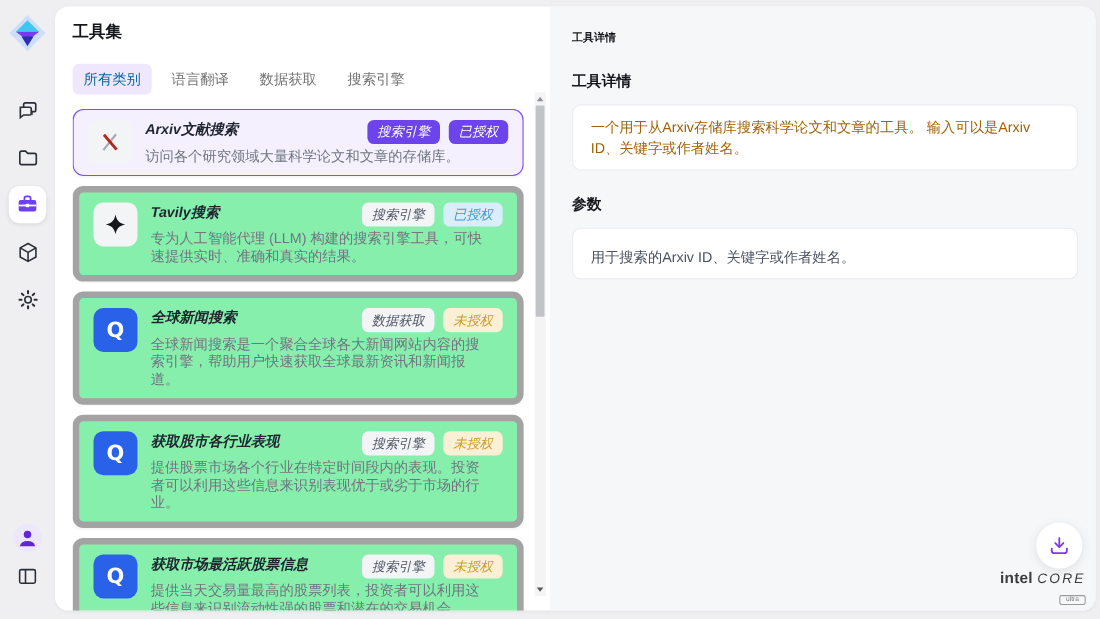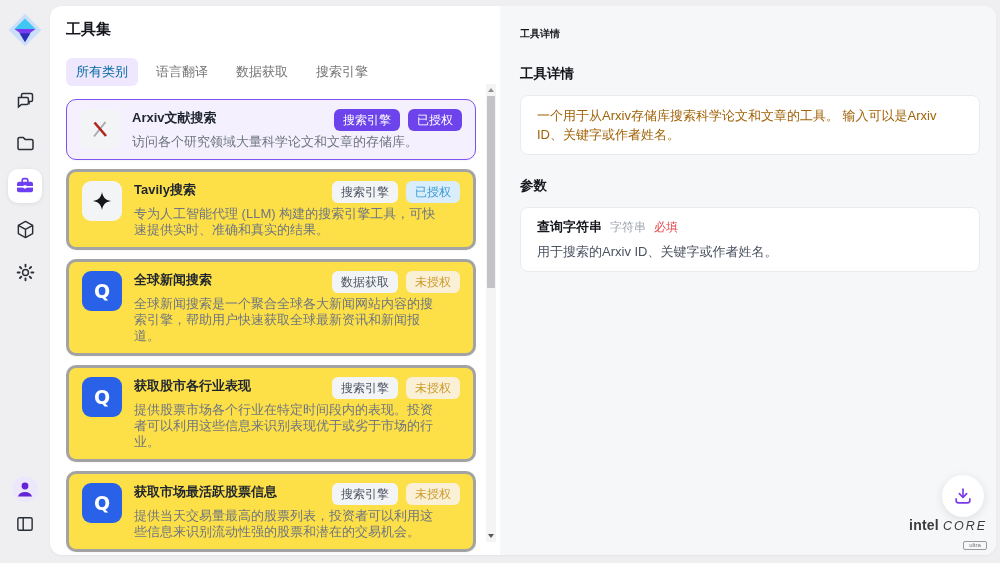--- a/index.html
+++ b/index.html
@@ -28,30 +28,30 @@
           background:#FFFFFF; border-radius:12px; overflow:hidden; display:flex;
           box-shadow:0 1px 3px rgba(0,0,0,.05); }
   
   .left { width:450px; position:relative; padding:14px 16px 0 16px; flex-shrink:0; }
   .lp-title { font-size:15px; font-weight:bold; color:#15171C; }
   .tabs { display:flex; align-items:center; gap:8px; margin-top:19px; }
   .tab { font-size:13px; color:#737373; padding:5px 10px; border-radius:6px; cursor:pointer; white-space:nowrap; }
   .tab.active { background:#EFE7FD; color:#0369a1; }
   .list { margin-top:13px; display:flex; flex-direction:column; gap:9px;
           height:462px; overflow:hidden; padding-right:8px; }
-  .card { background:#fde047; border:3px solid #a3a3a3; border-radius:10px;
+  .card { background:#86efac; border:6px solid #a3a3a3; border-radius:10px;
           padding:9px 13px; display:flex; gap:12px; flex-shrink:0;
           box-shadow:0 1px 2px rgba(16,24,40,.04); cursor:pointer; }
   .card.selected { border:1.5px solid #7C52F0; background:#F5F0FE; }
   .tool-icon { width:40px; height:40px; border-radius:9px; flex-shrink:0;
                display:flex; align-items:center; justify-content:center; background:#F3F4F6; }
   .tool-icon.blue { background:#2962E8; }
   .tool-icon.blue .q { color:#fff; font-weight:bold; font-size:19px; font-family:"DejaVu Sans",sans-serif; }
   .card-body { flex:1; min-width:0; }
-  .card-head { display:flex; align-items:flex-start; }
+  .card-head { display:flex; align-items:flex-start;font-style:italic; }
   .tool-name { font-size:13px; font-weight:bold; color:#1E2430; line-height:17px; }
   .card-tags { margin-left:auto; display:flex; gap:8px; flex-shrink:0; padding-left:8px; }
   .tool-desc { margin-top:3px; font-size:13px; color:#6F7581; line-height:16px; max-width:302px; }
   .badge { font-size:12px; line-height:14px; padding:4px 9px; border-radius:6px; white-space:nowrap; }
   .b-solid { background:#6D44EC; color:#FFFFFF; }
   .b-gray  { background:#F3F4F6; color:#4D5562; }
   .b-blue  { background:#D9EDFB; color:#3D9BD3; }
   .b-amber { background:#FAF0D6; color:#CE9B2B; }
   
   .scrollbar { position:absolute; right:4px; top:78px; width:10px; height:458px;
@@ -293,25 +293,20 @@
   <div class="right">
     <div class="rp-title">工具详情</div>
 
     <div class="rp-sub sub-intro">工具详情</div>
     <div class="rp-box">
       <div class="intro-text">一个用于从Arxiv存储库搜索科学论文和文章的工具。 输入可以是Arxiv ID、关键字或作者姓名。</div>
     </div>
 
     <div class="rp-sub sub-params">参数</div>
     <div class="rp-box">
-      <div class="param-head">
-        <span class="param-name">查询字符串</span>
-        <span class="param-type">字符串</span>
-        <span class="param-required">必填</span>
-      </div>
       <div class="param-desc">用于搜索的Arxiv ID、关键字或作者姓名。</div>
     </div>
   </div>
 </div>
 
 <div class="download-fab">
   <svg width="22" height="22" viewBox="0 0 24 24" fill="none" stroke="#7C3AED" stroke-width="1.8" stroke-linecap="round" stroke-linejoin="round">
     <path d="M12 4.5 v8.5"></path>
     <path d="M8 9.5 l4 4 4 -4"></path>
     <path d="M4.5 15 v2 a2.5 2.5 0 0 0 2.5 2.5 h10 a2.5 2.5 0 0 0 2.5 -2.5 v-2"></path>

